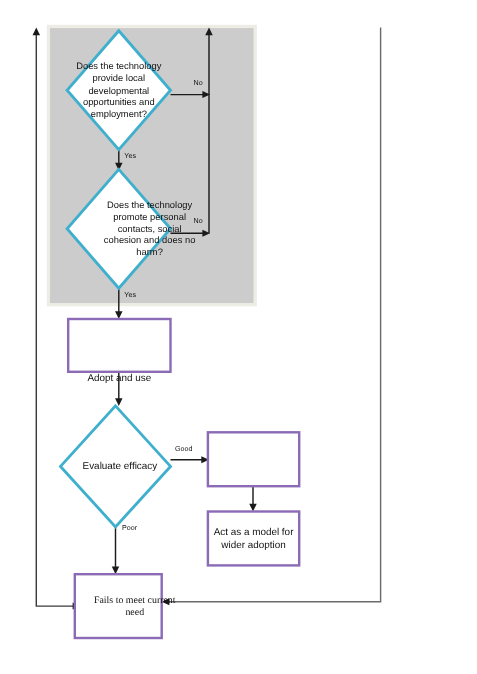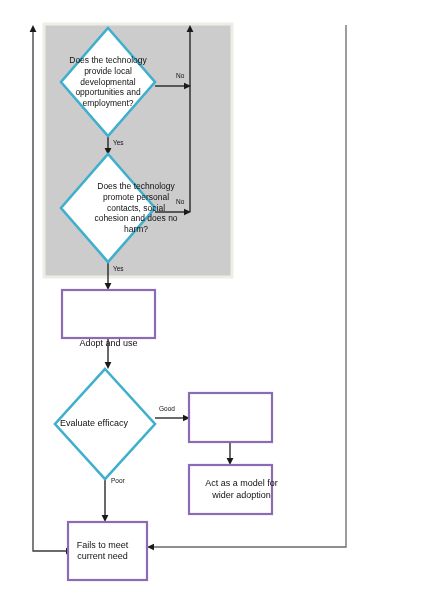--- a/index.html
+++ b/index.html
@@ -149,26 +149,26 @@
       <rect x="68" y="522" width="79" height="58" fill="#FFFFFF" stroke="#8B6BB5" stroke-width="2.2"></rect>
     </g>
   </svg>
 
   <div class="node-text diamond-text" style="left:64px; top:44px; width:88px; height:76px;">Does the technology provide local developmental opportunities and employment?</div>
 
   <div class="node-text diamond-text" style="left:64px; top:166px; width:88px; height:84px;margin-left:28px;">Does the technology promote personal contacts, social cohesion and does no harm?</div>
 
   <div class="node-text box-text" style="left:62px; top:280px; width:93px; height:48px;margin-top:40px;">Adopt and use</div>
 
-  <div class="node-text diamond-text" style="left:59px; top:400px; width:70px; height:48px; font-size:9px;">Evaluate efficacy</div>
+  <div class="node-text diamond-text" style="left:74px; top:400px; width:70px; height:48px; font-size:9px;">Evaluate efficacy</div>
 
 
-  <div class="node-text box-text" style="left:200px; top:465px; width:83px; height:49px;">Act as a model for wider adoption</div>
+  <div class="node-text box-text" style="left:189px; top:465px; width:83px; height:49px;">Act as a model for wider adoption</div>
 
-  <div class="node-text box-text" style="left:63px; top:522px; width:79px; height:58px;">Fails to meet current need</div>
+  <div class="node-text box-text" style="left:83px; top:522px; width:79px; height:58px;font-family:Liberation Serif, serif;">Fails to meet current need</div>
 
   <div class="edge-label" style="left:176px; top:72px;">No</div>
   <div class="edge-label" style="left:113px; top:139px;">Yes</div>
   <div class="edge-label" style="left:176px; top:198px;">No</div>
   <div class="edge-label" style="left:113px; top:265px;">Yes</div>
   <div class="edge-label" style="left:159px; top:405px;">Good</div>
   <div class="edge-label" style="left:111px; top:477px;">Poor</div>
 
 </div>
 

